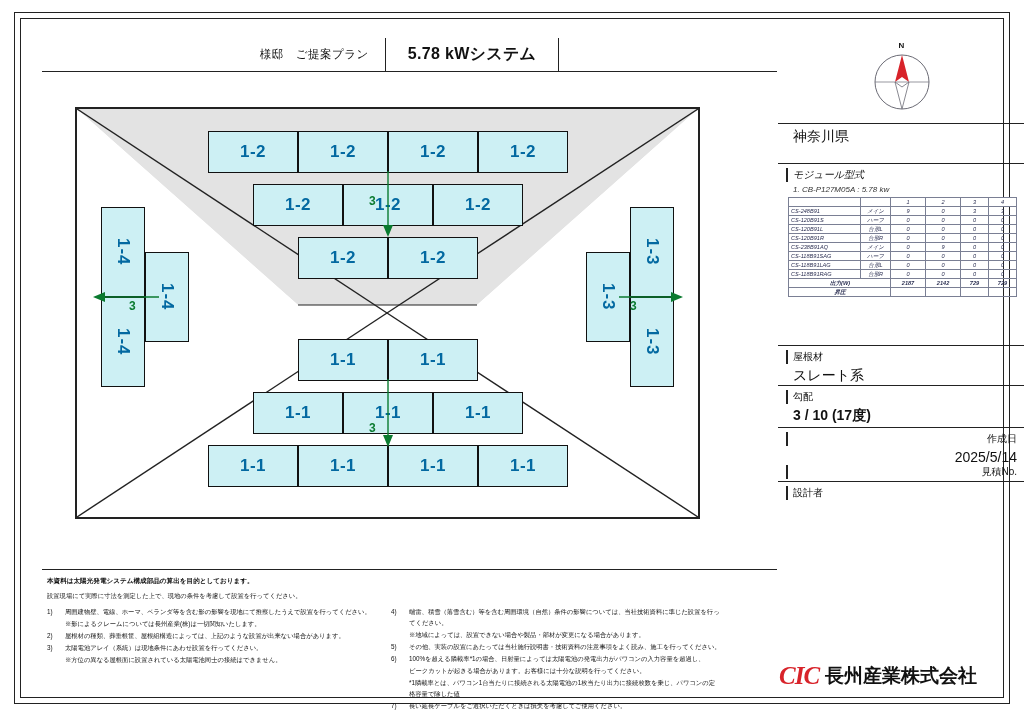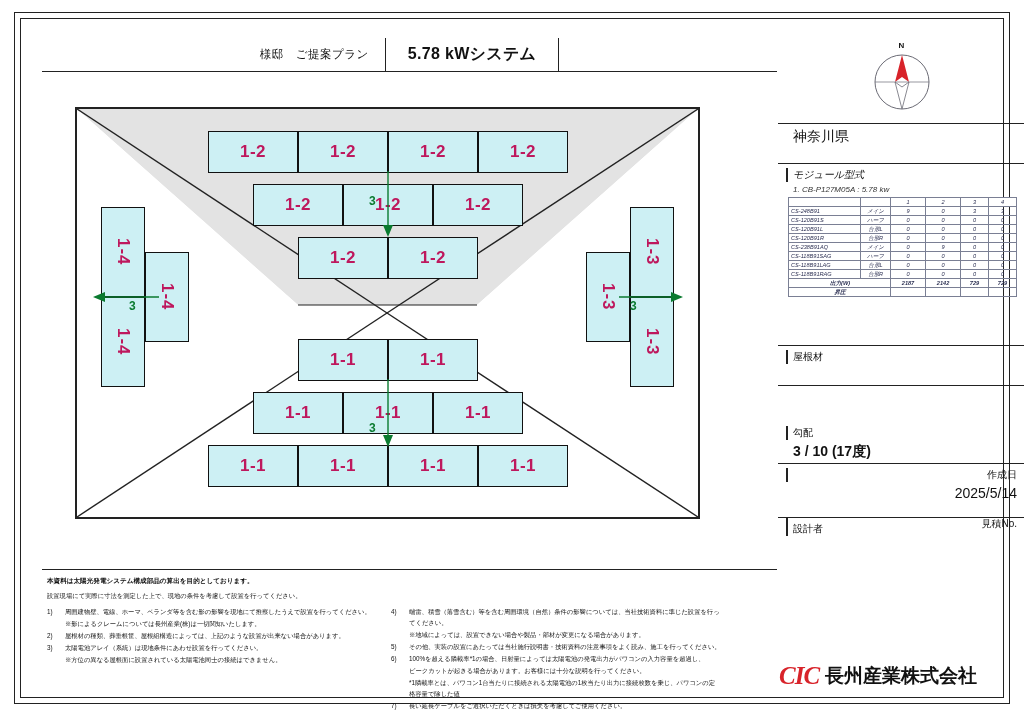--- a/index.html
+++ b/index.html
@@ -56,21 +56,21 @@
   
   svg.roof-svg { position:absolute; left:0; top:0; }
 
   
   .panel {
     position:absolute;
     background:#cdf0f4;
     border:1px solid #111;
     display:flex; align-items:center; justify-content:center;
     font-size:17px; font-weight:bold; letter-spacing:0.5px;
-    color:#be185d;
+    color:#0369a1;
   }
   .panel.vert {
     writing-mode:vertical-rl;
     text-orientation:mixed;
     letter-spacing:1px;
   }
 
   
   .arrow-label {
     position:absolute; color:#0a7a2f; font-size:12px; font-weight:bold;
@@ -392,31 +392,32 @@
               <td></td>
               <td></td>
               <td></td>
             </tr>
           </tbody>
         </table>
       </div>
 
       <div class="rc-block" style="height:40px;">
         <div class="rc-label">屋根材</div>
-      </div>
-
-      <div class="rc-block" style="height:42px;margin-top:36px;">
+        <div class="rc-value">スレート系</div>
+      </div>
+
+      <div class="rc-block" style="height:42px;">
         <div class="rc-label">勾配</div>
         <div class="rc-value bold">3 / 10 (17度)</div>
       </div>
 
       <div class="rc-block" style="height:54px;text-align:right;">
         <div class="rc-label">作成日</div>
         <div class="rc-value">2025/5/14</div>
-        <div class="rc-label" style="margin-top:16px;">見積No.</div>
+        <div class="rc-label" style="margin-top:0;">見積No.</div>
       </div>
 
       <div class="rc-block" style="height:44px; border-bottom:none;">
         <div class="rc-label">設計者</div>
         <div class="rc-value"></div>
       </div>
     </div>
 
     <div class="logo-wrap">
       <div class="logo-cic">CIC</div>

